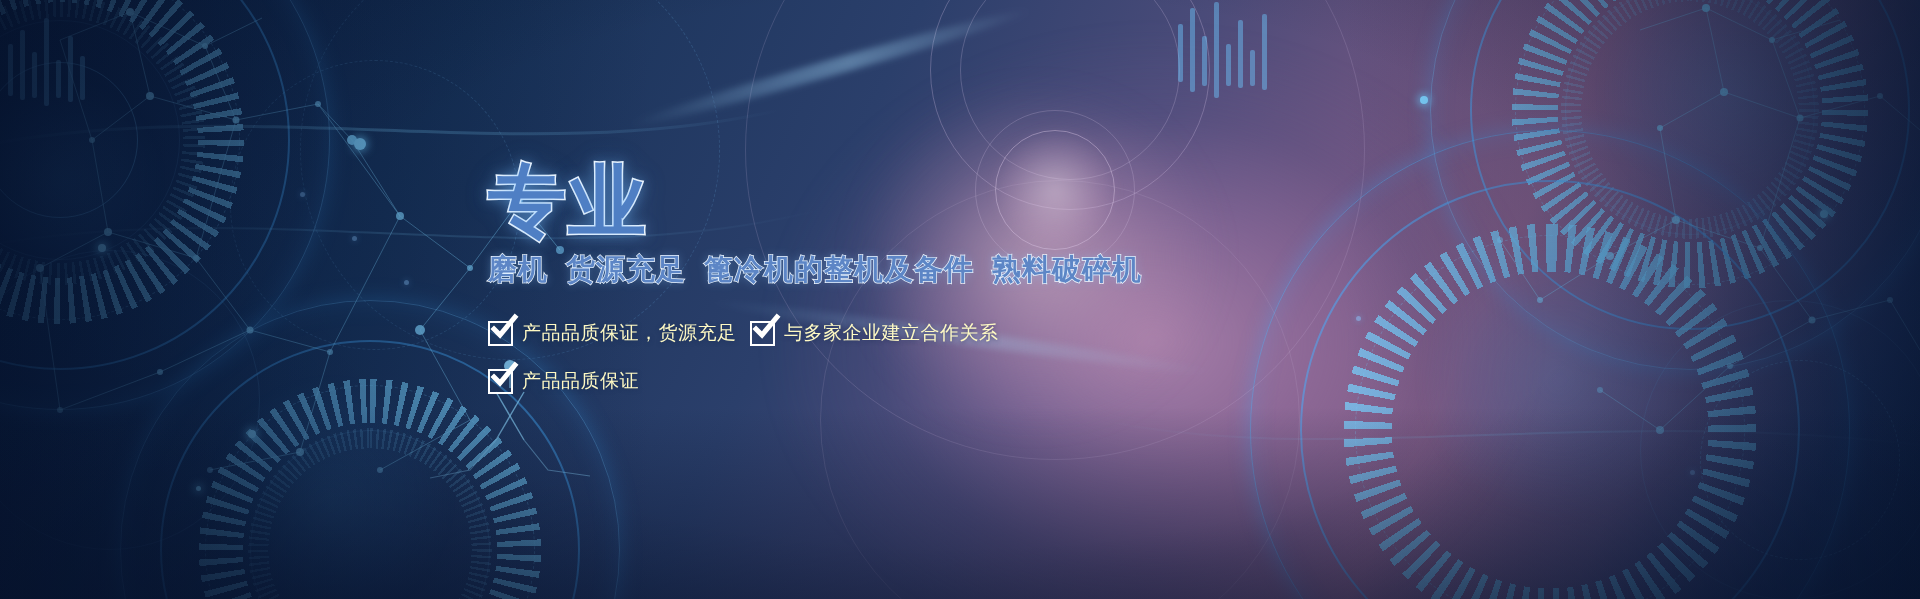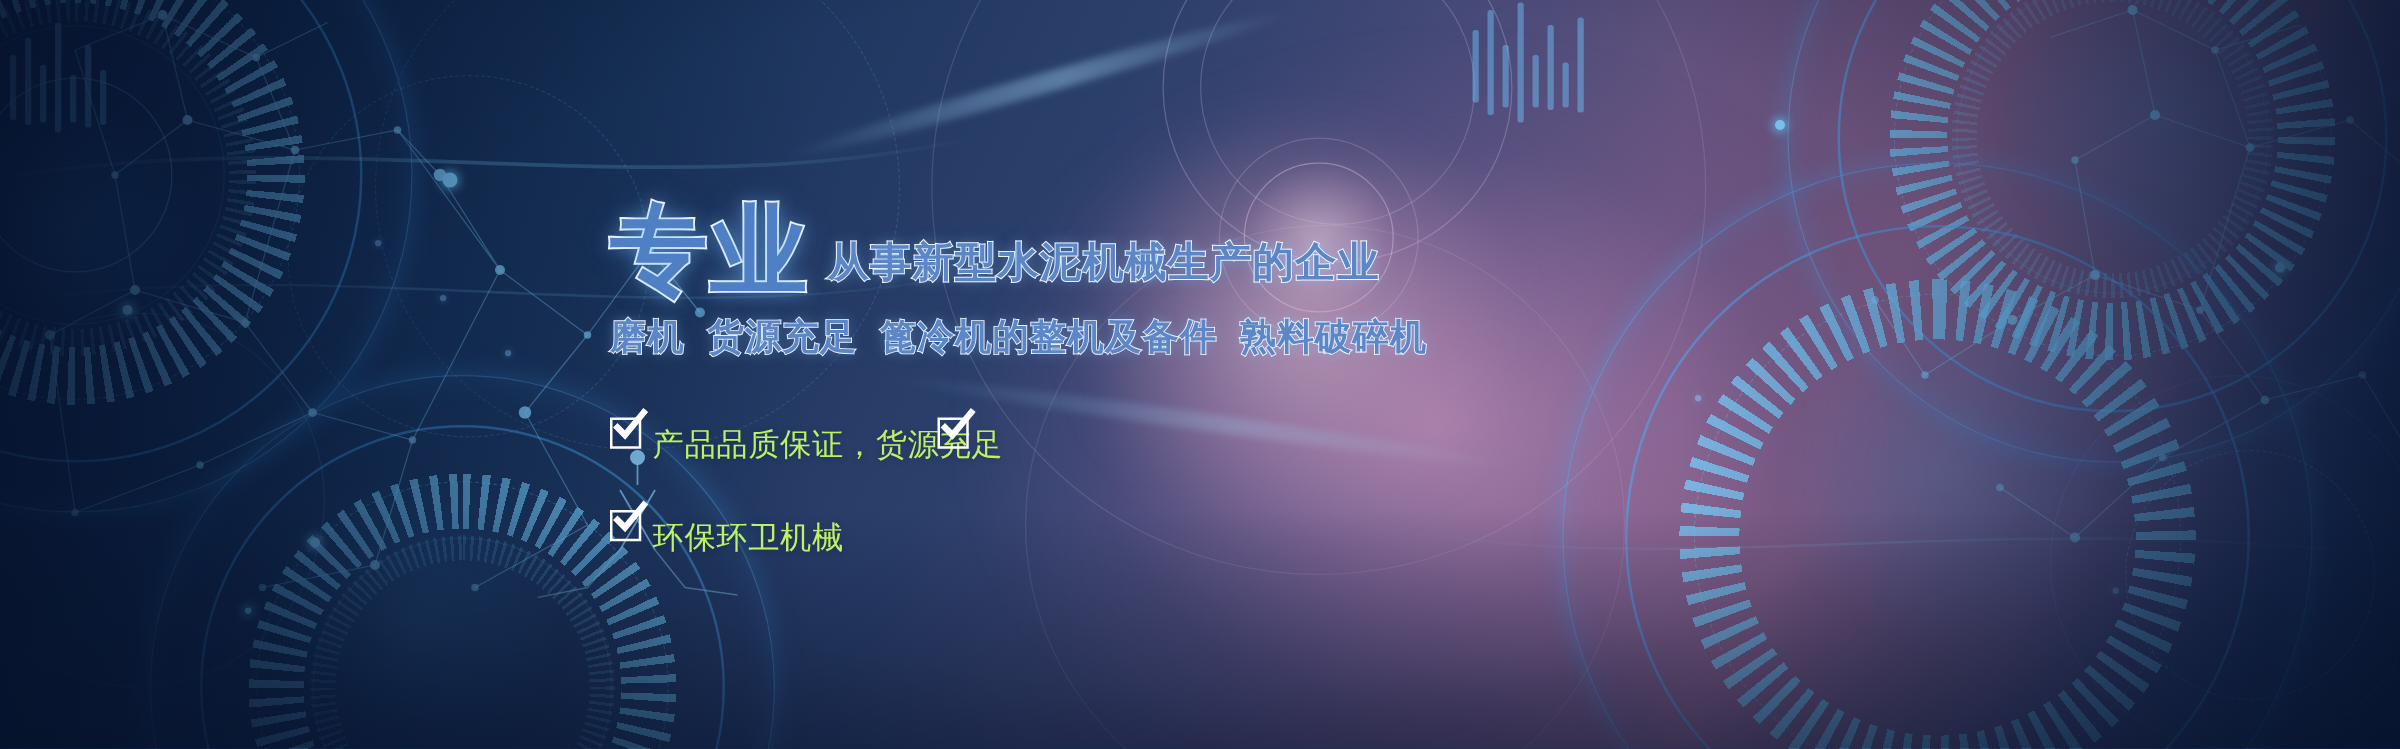--- a/index.html
+++ b/index.html
@@ -166,25 +166,24 @@
     flex:0 0 auto;
     margin-right:9px;
   }
   .checkbox svg{
     position:absolute;
     left:-1px;top:-9px;
     width:30px;height:30px;
     overflow:visible;
   }
   .feat-label{
-    font-size:25px;
-    color:#bef264;
+    font-size:19px;
+    color:#fef9c3;
     letter-spacing:0.5px;
     text-shadow:0 1px 4px rgba(20,40,80,0.55);
-    margin-top:19px;
   }
 </style>
 </head>
 <body>
 
 <div class="banner">
 
   <div class="bg-base"></div>
   <div class="bg-glow-center"></div>
   <div class="bg-glow-warm"></div>
@@ -383,21 +382,20 @@
 
   <div class="bg-dark-left"></div>
   <div class="bg-dark-right"></div>
   <div class="bg-vignette"></div>
   <div class="bg-bottom-shade"></div>
 
   <div class="content">
 
     <div class="headline-row">
       <span class="headline-big">专业</span>
-      <span class="headline-sub">从事新型水泥机械生产的企业</span>
     </div>
 
     <div class="subline">
       <span>磨机</span><span class="gap"></span><span>货源充足</span><span class="gap"></span><span>篦冷机的整机及备件</span><span class="gap"></span><span>熟料破碎机</span>
     </div>
 
     <div class="features">
 
       <div class="feat">
         <span class="checkbox">
@@ -408,27 +406,28 @@
         <span class="feat-label">产品品质保证，货源充足</span>
       </div>
 
 
       <div class="feat">
         <span class="checkbox">
           <svg viewBox="0 0 30 30" aria-hidden="true">
             <path d="M5 15 L11 21 L26 3" fill="none" stroke="#ffffff" stroke-width="5" stroke-linecap="square" stroke-linejoin="miter"></path>
           </svg>
         </span>
+        <span class="feat-label">与多家企业建立合作关系</span>
       </div>
 
       <div class="feat">
         <span class="checkbox">
           <svg viewBox="0 0 30 30" aria-hidden="true">
             <path d="M5 15 L11 21 L26 3" fill="none" stroke="#ffffff" stroke-width="5" stroke-linecap="square" stroke-linejoin="miter"></path>
           </svg>
         </span>
-        <span class="feat-label">环保环卫机械</span>
+        <span class="feat-label">产品品质保证</span>
       </div>
 
     </div>
   </div>
 
 </div>
 
 </body></html>

